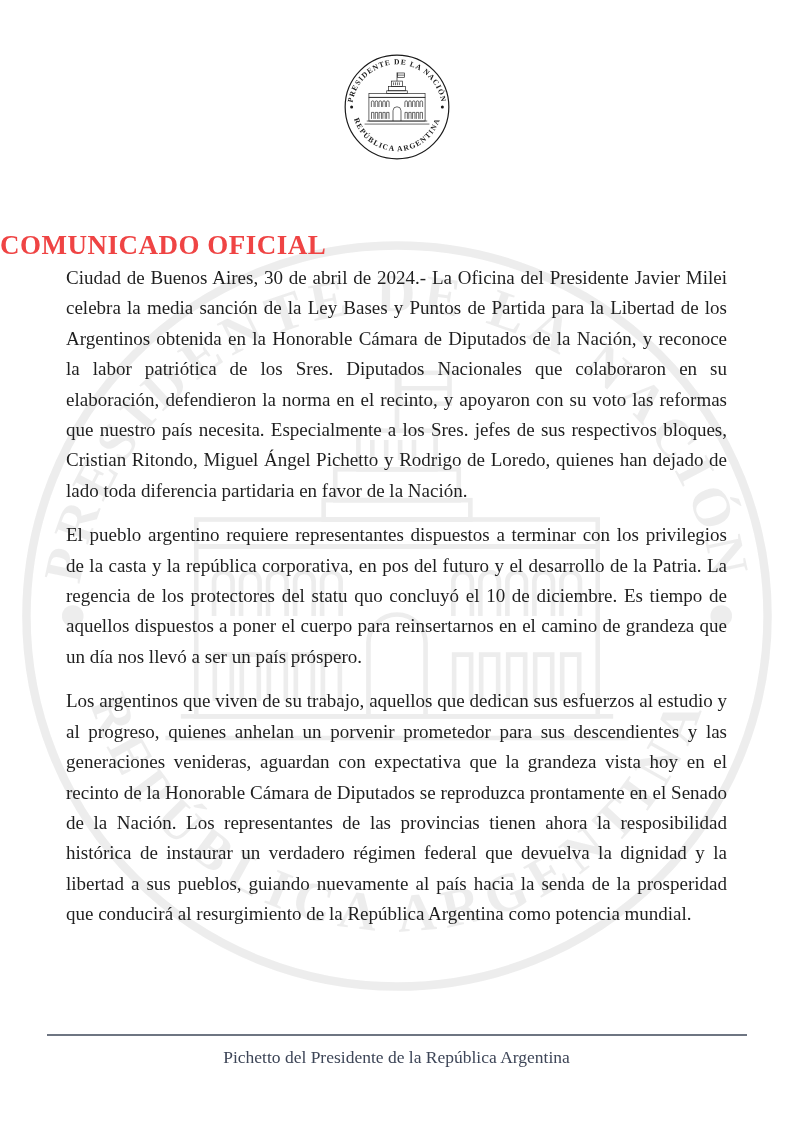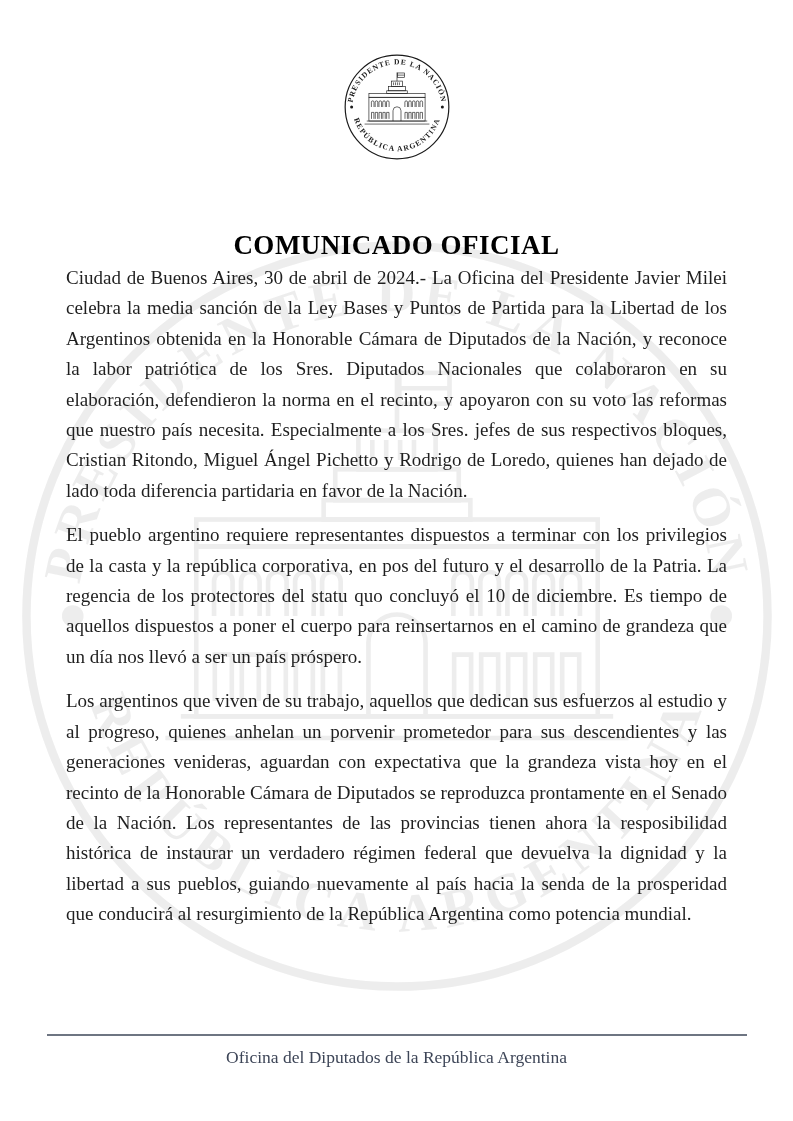--- a/index.html
+++ b/index.html
@@ -20,25 +20,25 @@
   }
   
   .seal-wrap{
     position:absolute;
     top:53px;left:0;width:100%;
     display:flex;justify-content:center;
   }
   .doc-title{
     position:absolute;
     top:193px;left:0;width:100%;
-    text-align:center;
+    text-align:left;
     font-size:27px;
     font-weight:bold;
     letter-spacing:0.5px;
-    color:#000000;
+    color:#ef4444;
     margin-top:37px;
   }
   .body-text{
     position:absolute;
     top:263px;left:66px;right:66px;
     color:#1f1f1f;
     font-size:19px;
     line-height:30.4px;
     text-align:justify;
   }
@@ -121,15 +121,15 @@
 
   <h1 class="doc-title">COMUNICADO OFICIAL</h1>
 
   <div class="body-text">
     <p>Ciudad de Buenos Aires, 30 de abril de 2024.- La Oficina del Presidente Javier Milei celebra la media sanción de la Ley Bases y Puntos de Partida para la Libertad de los Argentinos obtenida en la Honorable Cámara de Diputados de la Nación, y reconoce la labor patriótica de los Sres. Diputados Nacionales que colaboraron en su elaboración, defendieron la norma en el recinto, y apoyaron con su voto las reformas que nuestro país necesita. Especialmente a los Sres. jefes de sus respectivos bloques, Cristian Ritondo, Miguel Ángel Pichetto y Rodrigo de Loredo, quienes han dejado de lado toda diferencia partidaria en favor de la Nación.</p>
     <p>El pueblo argentino requiere representantes dispuestos a terminar con los privilegios de la casta y la república corporativa, en pos del futuro y el desarrollo de la Patria. La regencia de los protectores del statu quo concluyó el 10 de diciembre. Es tiempo de aquellos dispuestos a poner el cuerpo para reinsertarnos en el camino de grandeza que un día nos llevó a ser un país próspero.</p>
     <p>Los argentinos que viven de su trabajo, aquellos que dedican sus esfuerzos al estudio y al progreso, quienes anhelan un porvenir prometedor para sus descendientes y las generaciones venideras, aguardan con expectativa que la grandeza vista hoy en el recinto de la Honorable Cámara de Diputados se reproduzca prontamente en el Senado de la Nación. Los representantes de las provincias tienen ahora la resposibilidad histórica de instaurar un verdadero régimen federal que devuelva la dignidad y la libertad a sus pueblos, guiando nuevamente al país hacia la senda de la prosperidad que conducirá al resurgimiento de la República Argentina como potencia mundial.</p>
   </div>
 
   <div class="footer-rule"></div>
-  <div class="footer-text">Oficina del Diputados de la República Argentina</div>
+  <div class="footer-text">Pichetto del Presidente de la República Argentina</div>
 
 </div>
 
 </body></html>

